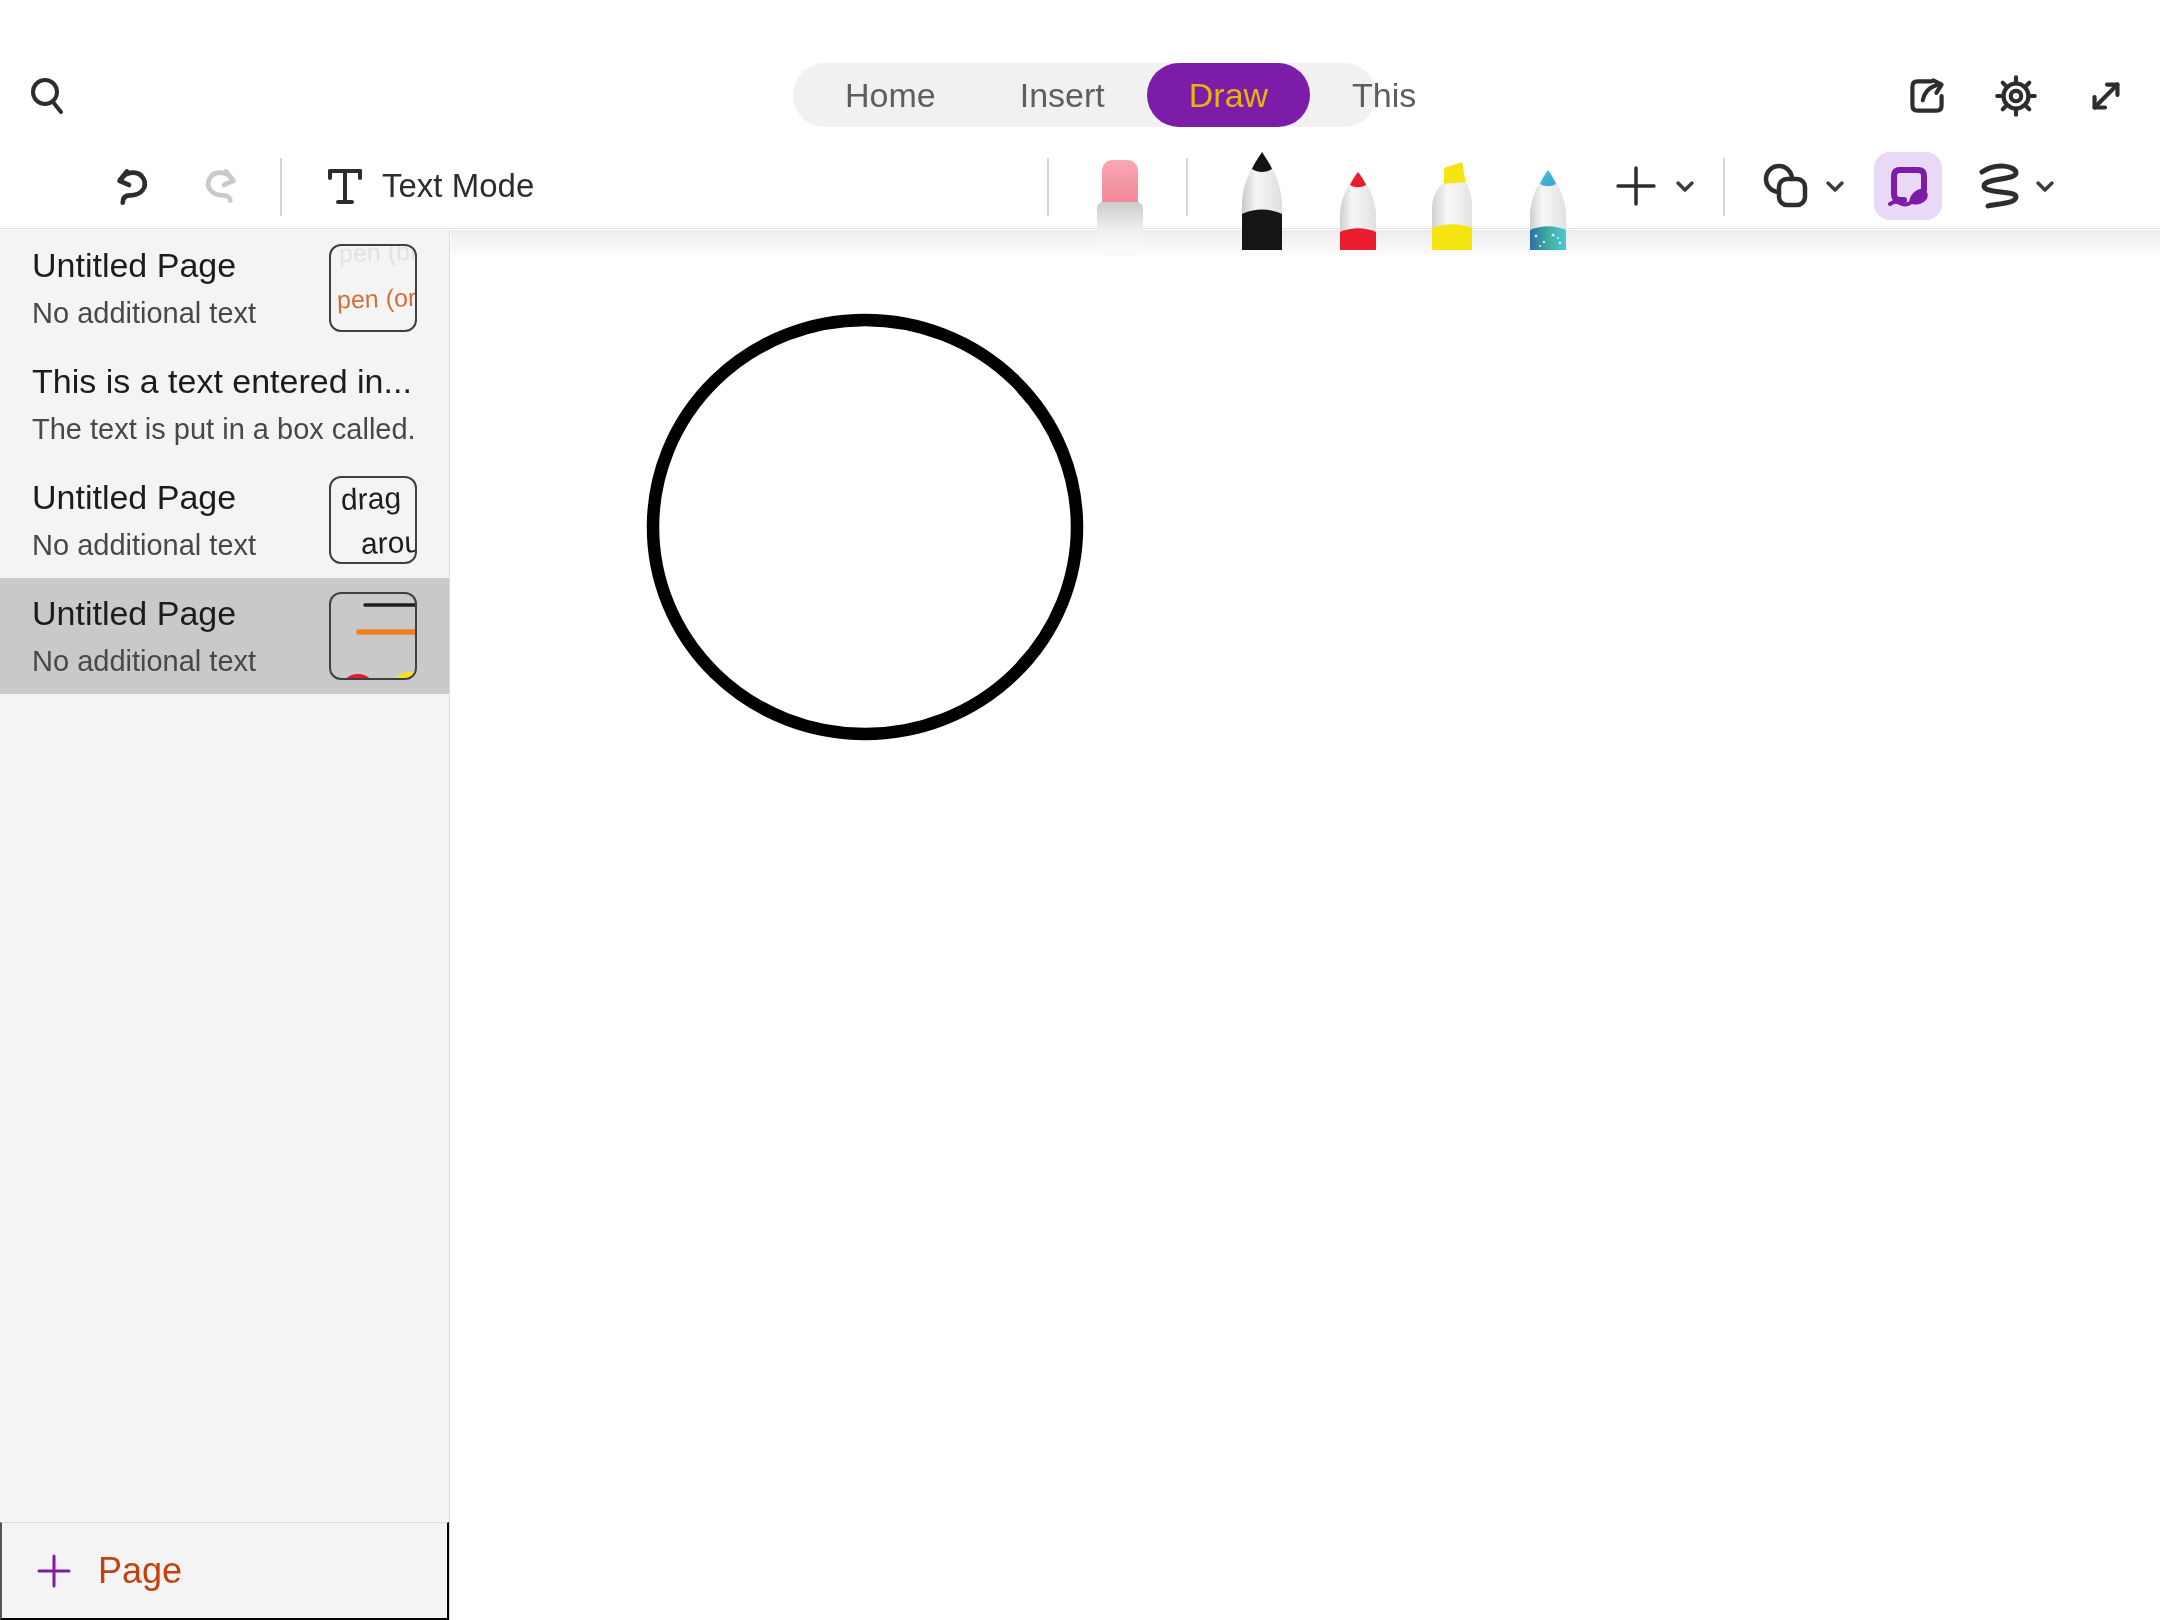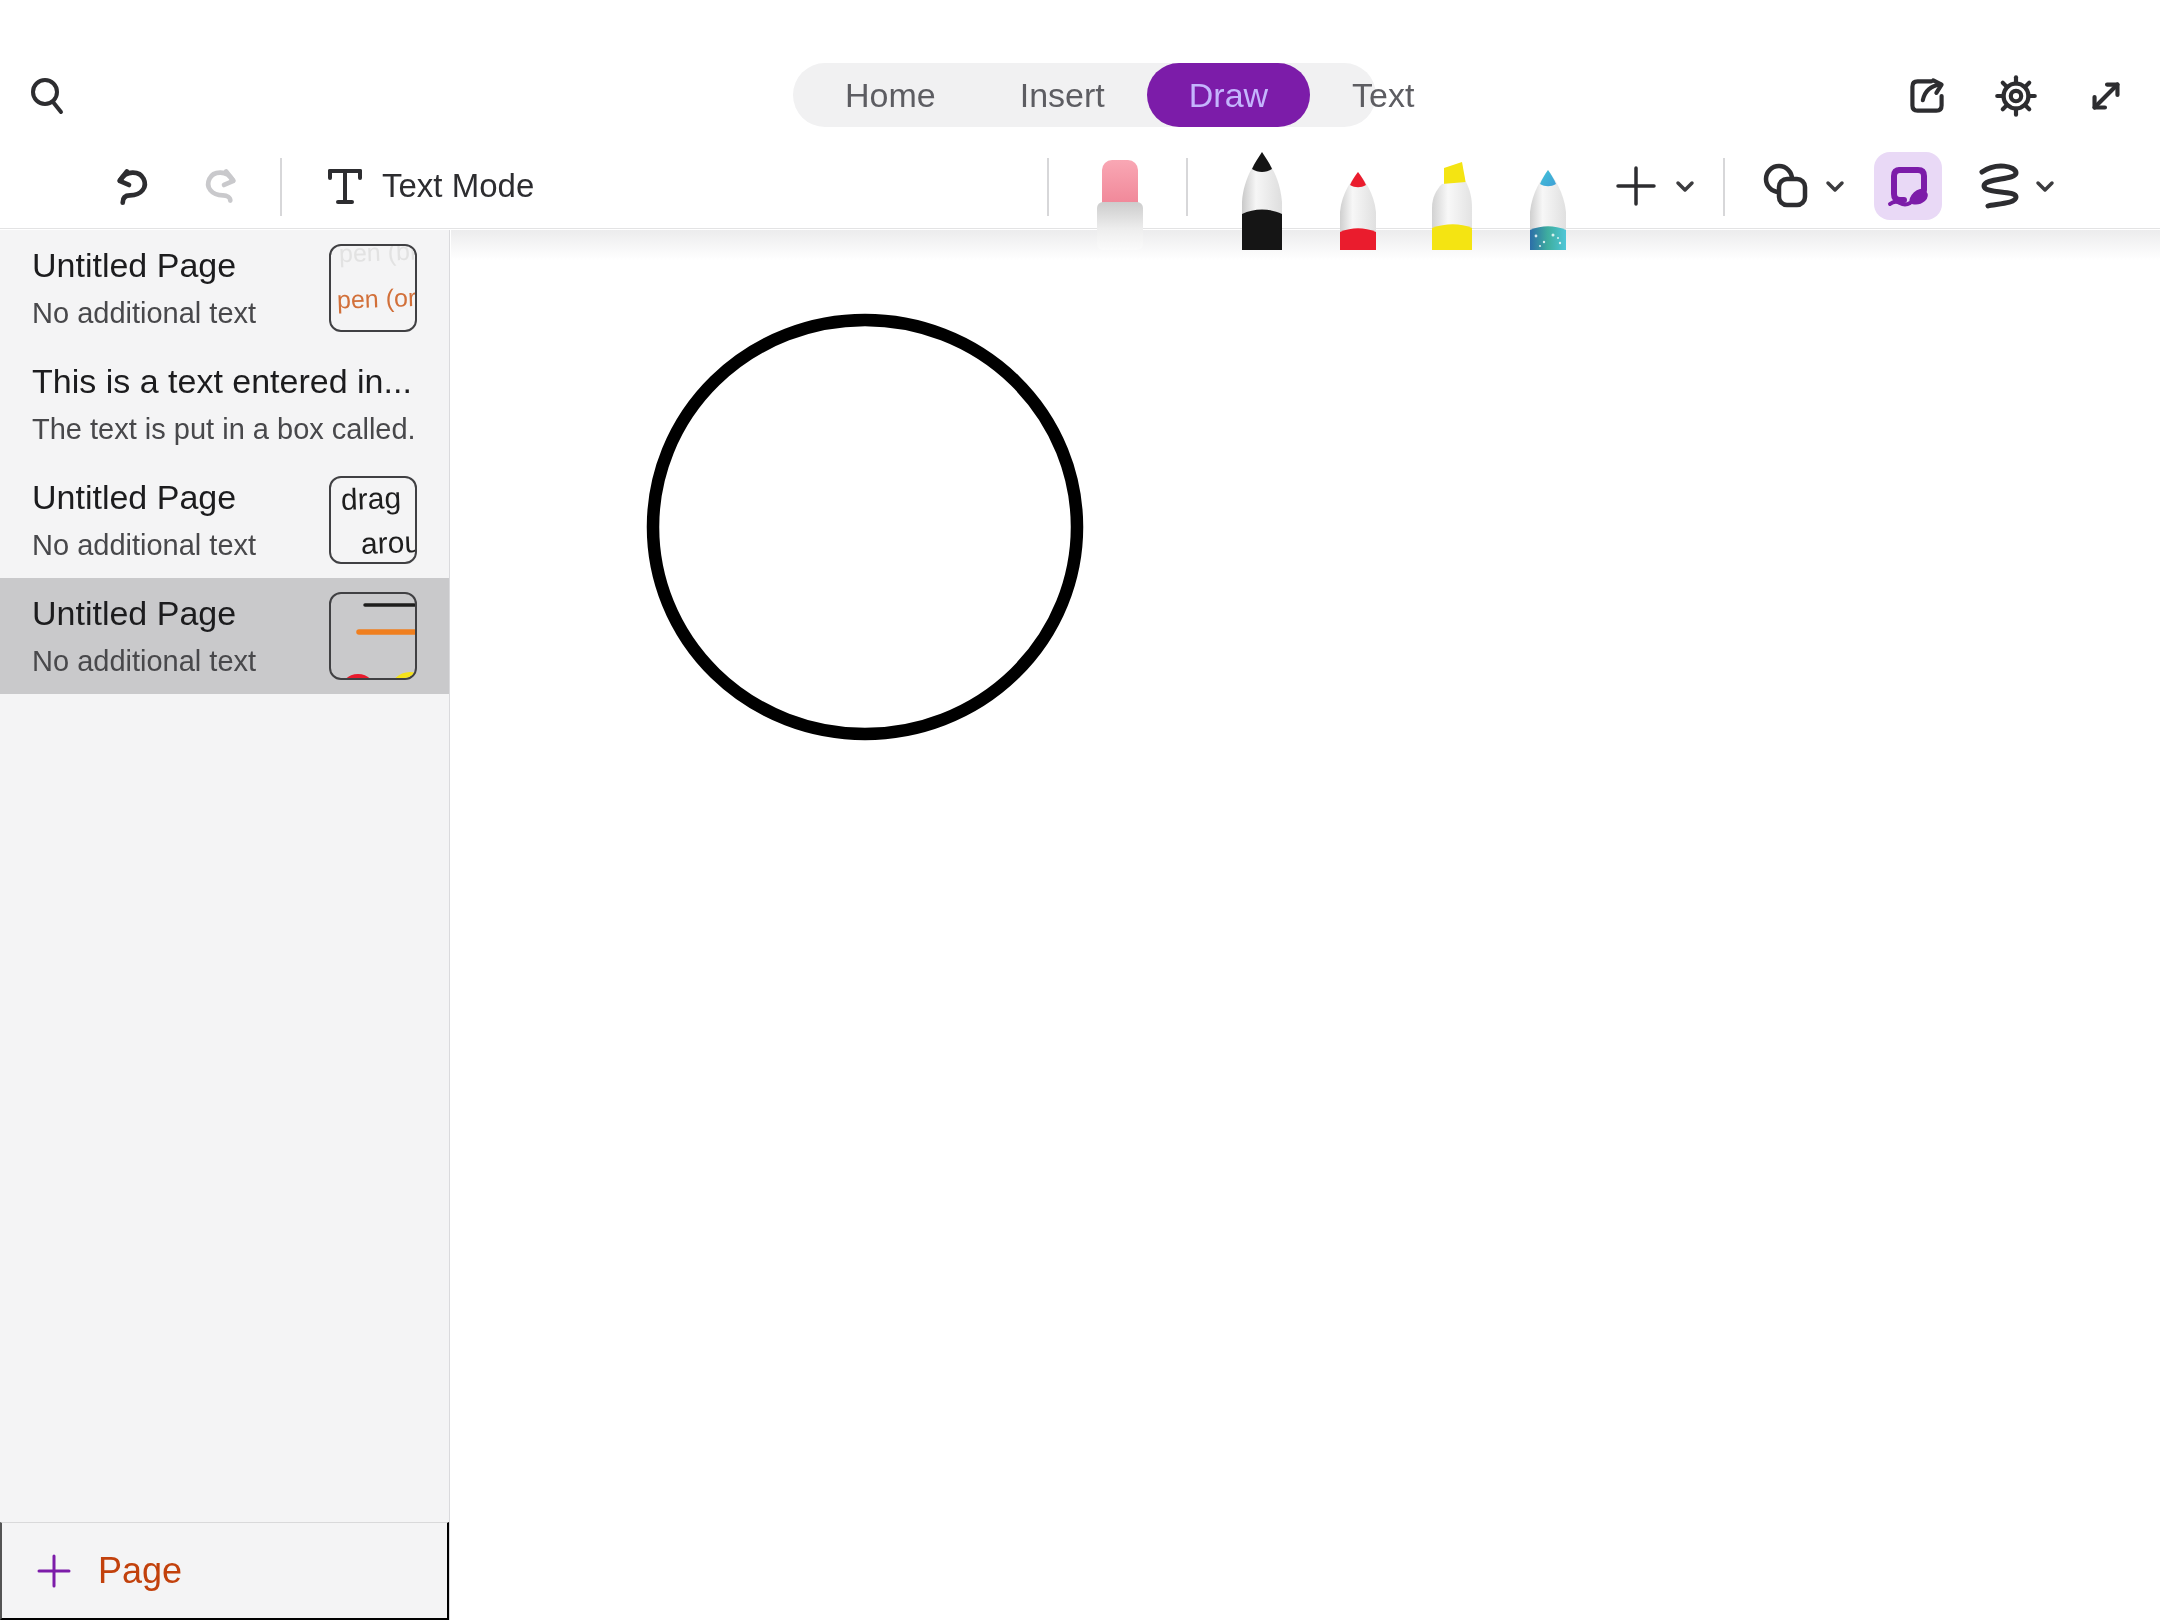--- a/index.html
+++ b/index.html
@@ -13,21 +13,21 @@
   .iconbtn { position:absolute; display:flex; align-items:center; justify-content:center;
     background:none; border:none; cursor:pointer; }
   svg { display:block; }
 
   
   .tabs { position:absolute; left:793px; top:63px; width:583px; height:64px;
     background:#f1f1f2; border-radius:32px; display:flex; align-items:center;
     justify-content:space-between; padding:0 10px; }
   .tab { height:64px; padding:0 42px; border:none; background:none; border-radius:32px;
     font-size:34px; color:#5d5d62; display:flex; align-items:center; cursor:pointer; }
-  .tab.active { background:#7c1ca9; color:#c4b5fd; }
+  .tab.active { background:#7c1ca9; color:#eab308; }
 
   
   .tgroup { position:absolute; top:150px; height:72px; display:flex; align-items:center;
     gap:14px; background:none; border:none; cursor:pointer; }
   .tlabel { font-size:33px; color:#2d2d30; white-space:nowrap; }
   .vdiv { position:absolute; top:158px; width:2px; height:58px; background:#d7d7d9; }
 
   
   .pentray-item { position:absolute; top:150px; z-index:3; background:none; border:none; cursor:pointer; }
 
@@ -68,21 +68,21 @@
       <svg width="44" height="44" viewBox="0 0 44 44">
         <circle cx="19" cy="18" r="12" fill="none" stroke="#2d2d30" stroke-width="4"></circle>
         <line x1="27" y1="28" x2="35" y2="38" stroke="#2d2d30" stroke-width="4" stroke-linecap="round"></line>
       </svg>
     </button>
 
     <div class="tabs">
       <button class="tab">Home</button>
       <button class="tab">Insert</button>
       <button class="tab active">Draw</button>
-      <button class="tab">Text</button>
+      <button class="tab">This</button>
     </div>
 
     <button class="iconbtn" style="left:1901px; top:70px; width:52px; height:52px;">
       <svg width="50" height="50" viewBox="0 0 48 48">
         <path d="M28 10 H15 Q10 10 10 15 V33 Q10 38 15 38 H33 Q38 38 38 33 V24" fill="none" stroke="#2d2d30" stroke-width="4" stroke-linecap="round"></path>
         <path d="M20 28 C22 19 28 14 37 13" fill="none" stroke="#2d2d30" stroke-width="4" stroke-linecap="round"></path>
         <path d="M30 9 L38 13 L33 21" fill="none" stroke="#2d2d30" stroke-width="4" stroke-linecap="round" stroke-linejoin="round"></path>
       </svg>
     </button>
 

